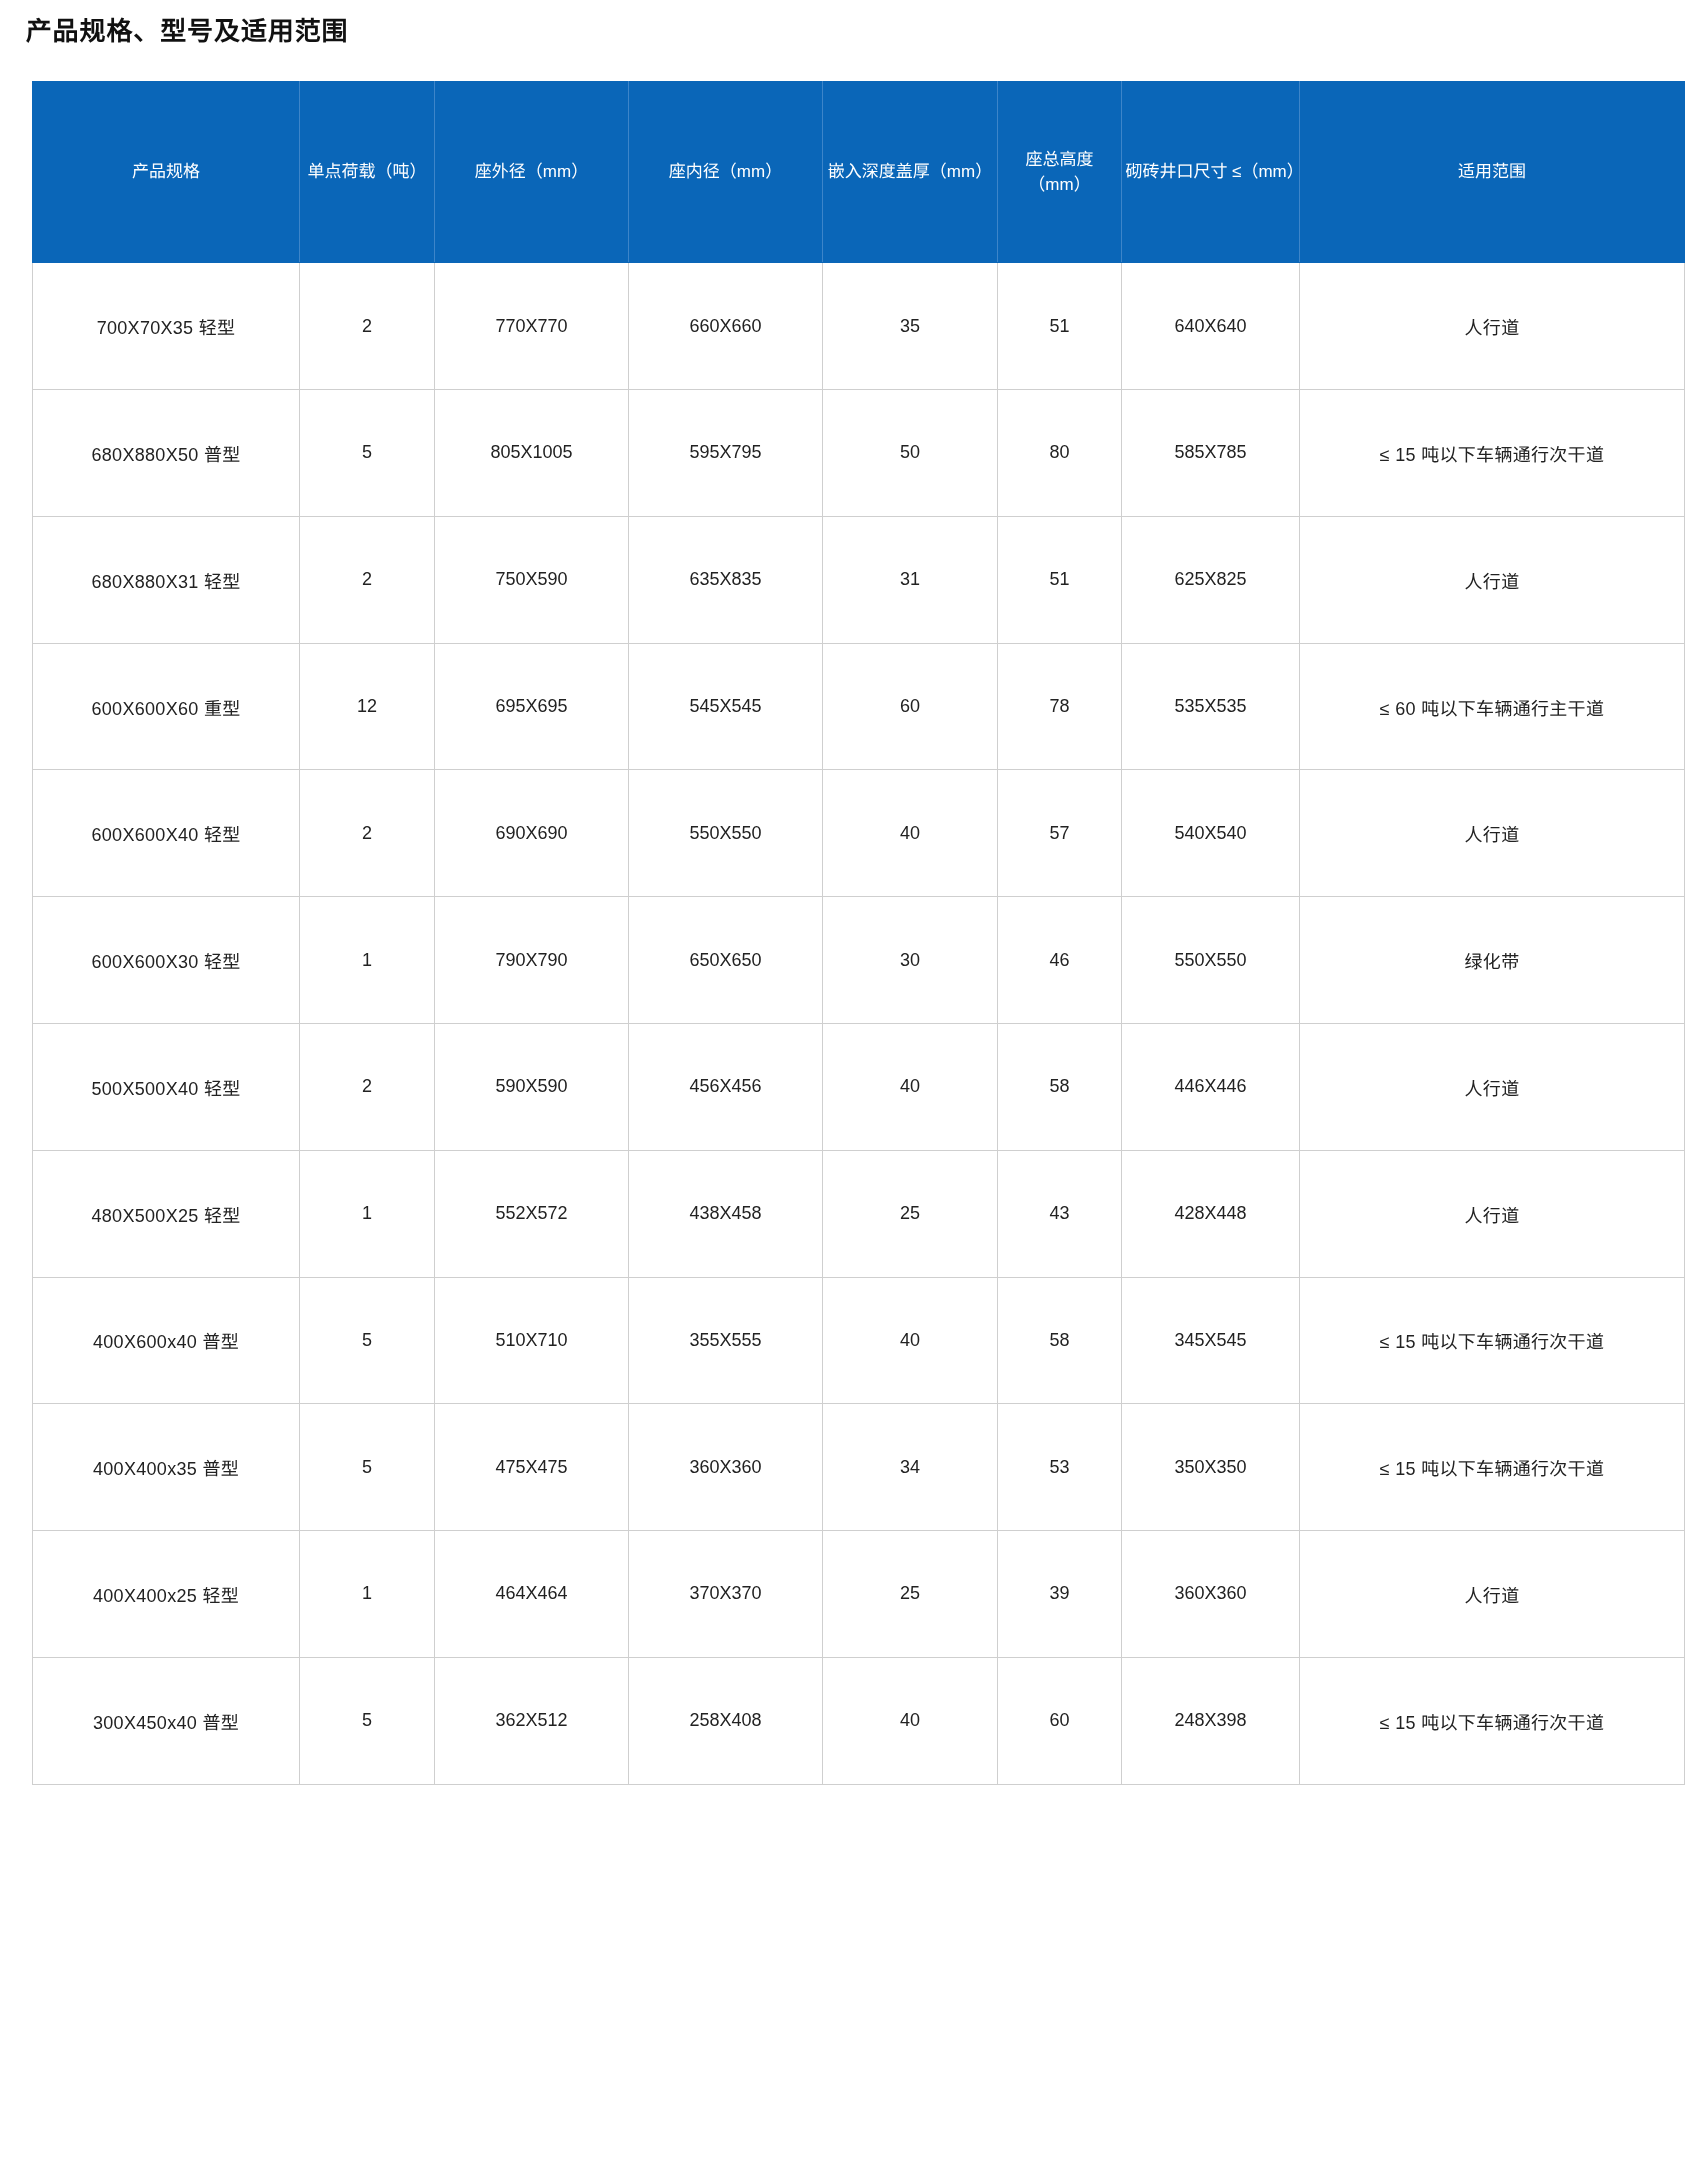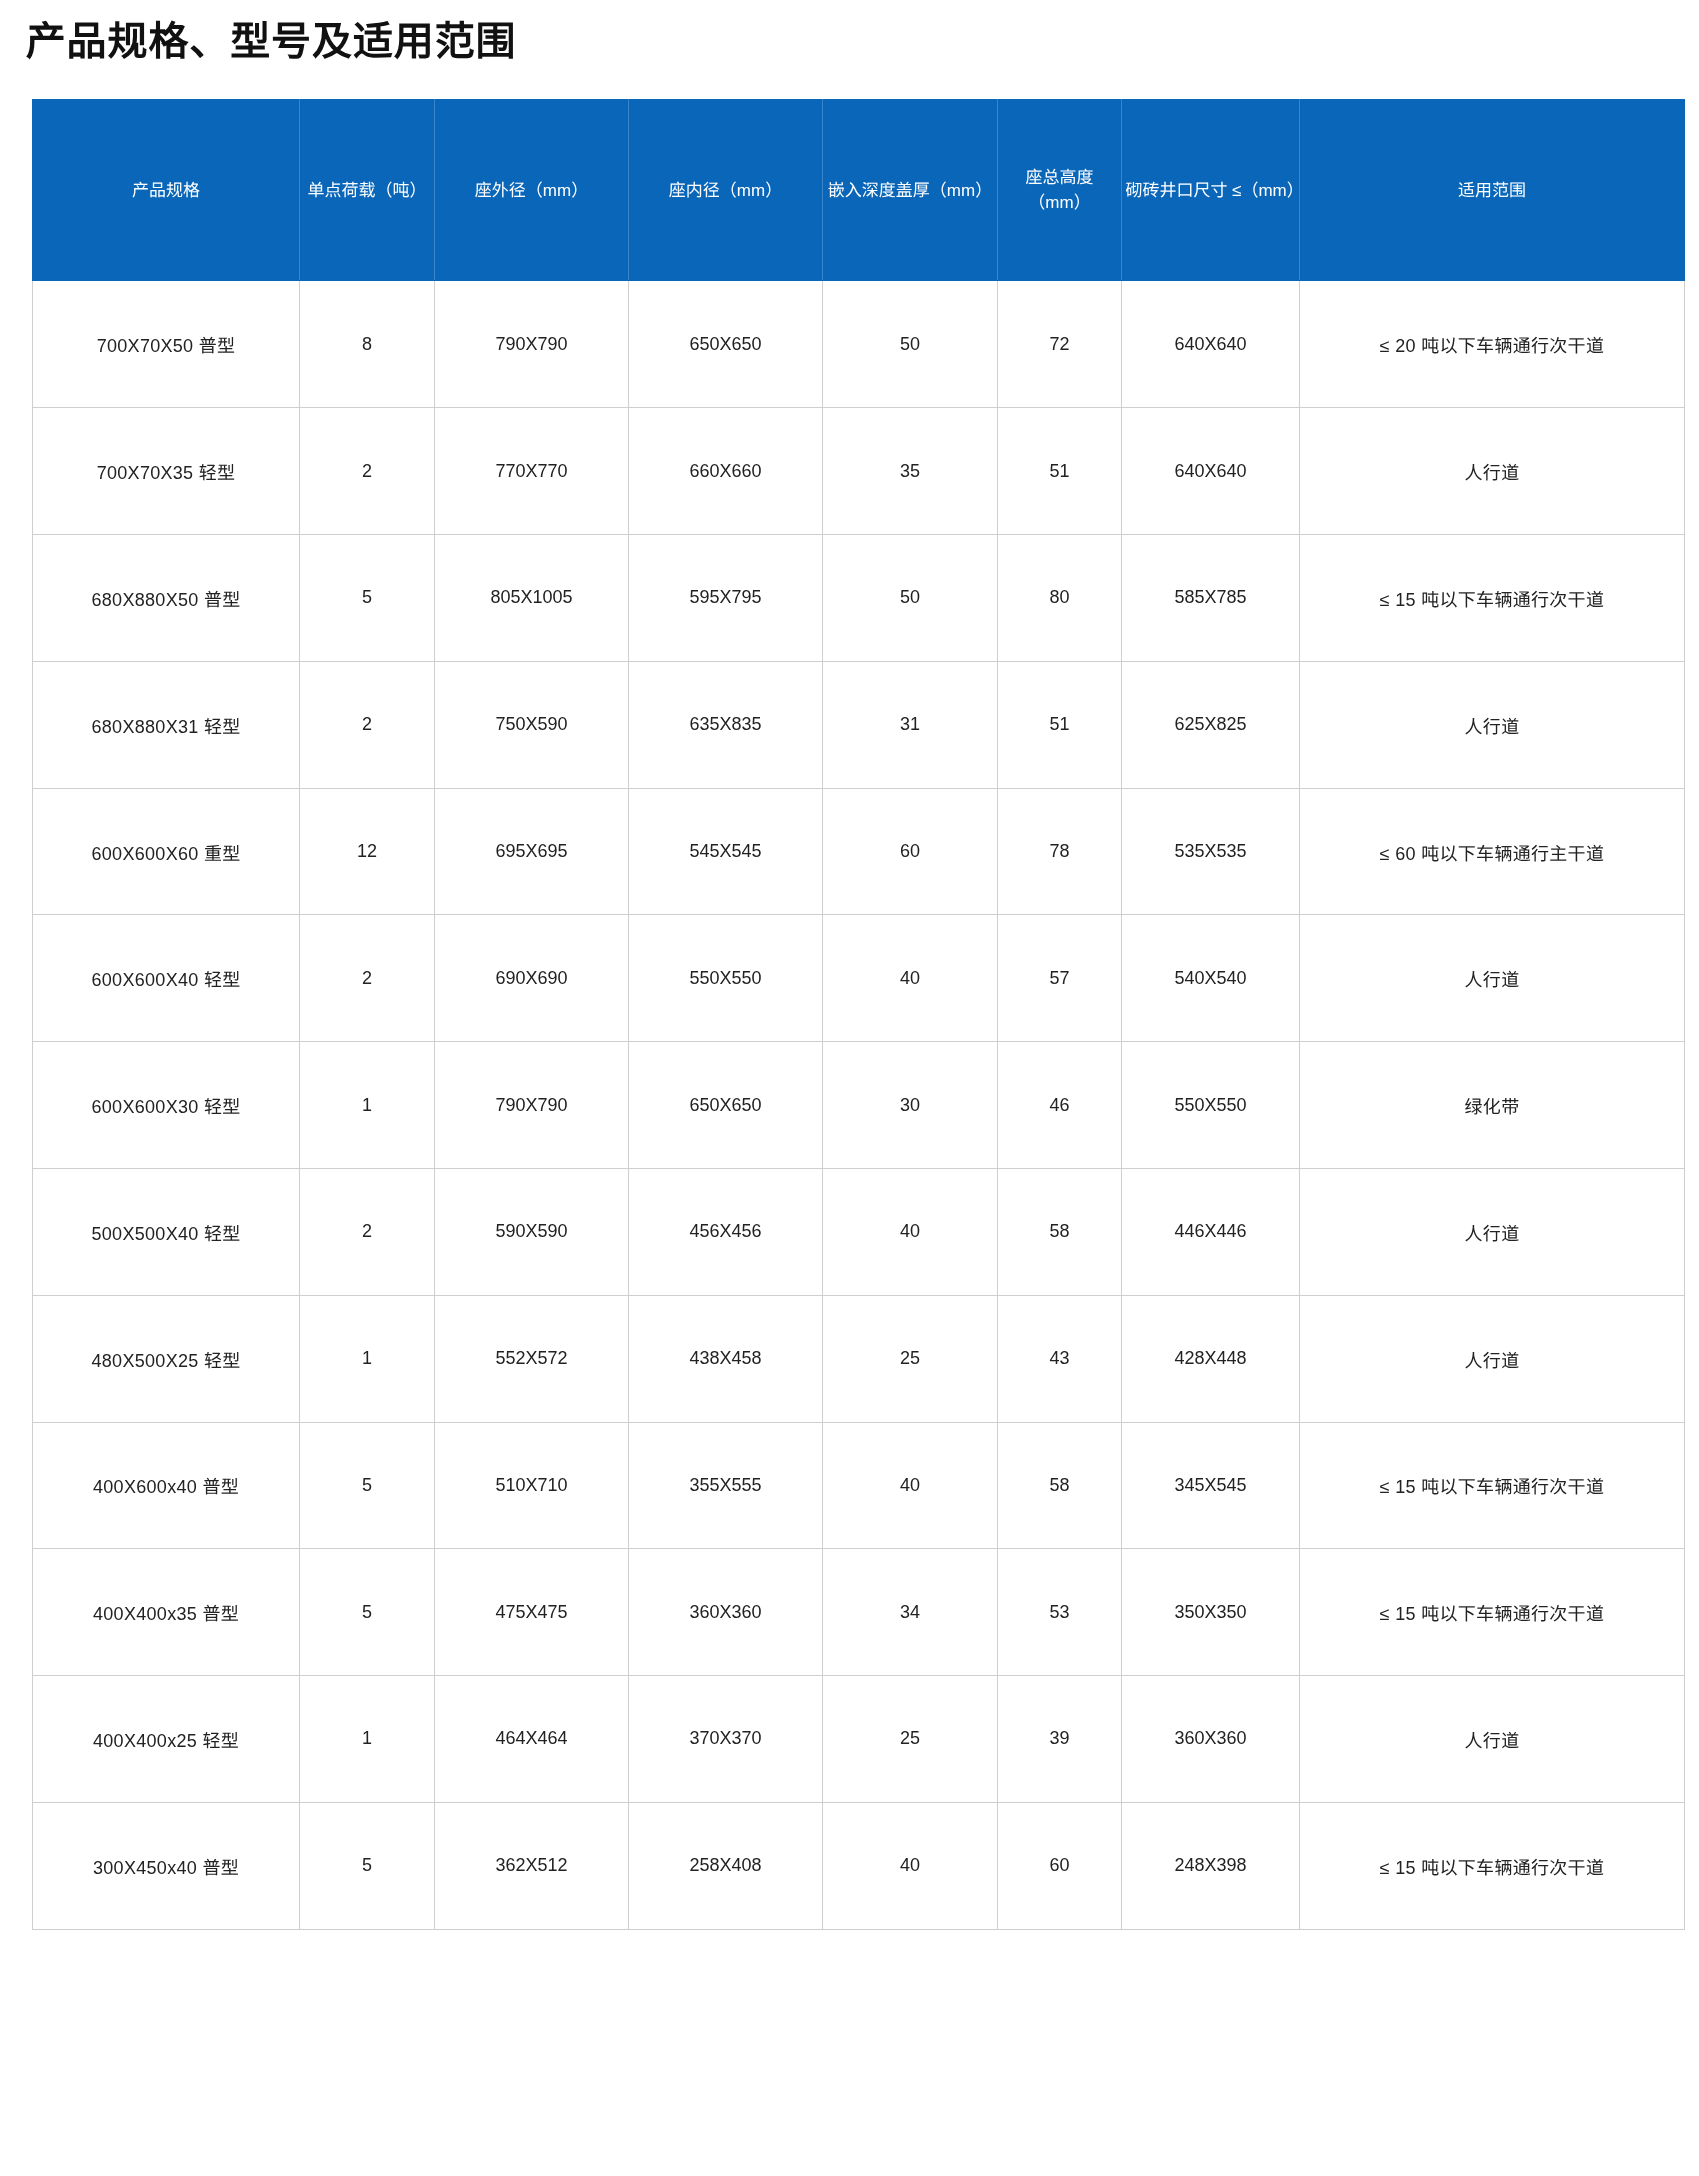--- a/index.html
+++ b/index.html
@@ -12,21 +12,21 @@
     font-family: "Liberation Sans", "DejaVu Sans", sans-serif;
     color: #1a1a1a;
     -webkit-font-smoothing: antialiased;
   }
   .page {
     width: 1699px;
     box-sizing: border-box;
     padding: 0 24px 51px 24px;
   }
   .doc-title {
-    font-size: 40px;
+    font-size: 26px;
     font-weight: 700;
     color: #111111;
     letter-spacing: 0.9px;
     padding: 15.3px 0 24px 1.7px;
     line-height: 1.3;
   }
   table.spec-table {
     border-collapse: collapse;
     width: 1652px;
     table-layout: fixed;
@@ -99,30 +99,20 @@
         <th><span>座外径（mm）</span></th>
         <th><span>座内径（mm）</span></th>
         <th><span>嵌入深度盖厚（mm）</span></th>
         <th><span>座总高度（mm）</span></th>
         <th><span>砌砖井口尺寸 ≤（mm）</span></th>
         <th><span>适用范围</span></th>
       </tr>
     </thead>
     <tbody id="table-body">
         <tr>
-          <td class="col-spec">700X70X50 普型</td>
-          <td>8</td>
-          <td>790X790</td>
-          <td>650X650</td>
-          <td>50</td>
-          <td>72</td>
-          <td>640X640</td>
-          <td class="col-range">≤ 20 吨以下车辆通行次干道</td>
-        </tr>
-        <tr>
           <td class="col-spec">700X70X35 轻型</td>
           <td>2</td>
           <td>770X770</td>
           <td>660X660</td>
           <td>35</td>
           <td>51</td>
           <td>640X640</td>
           <td class="col-range">人行道</td>
         </tr>
         <tr>

